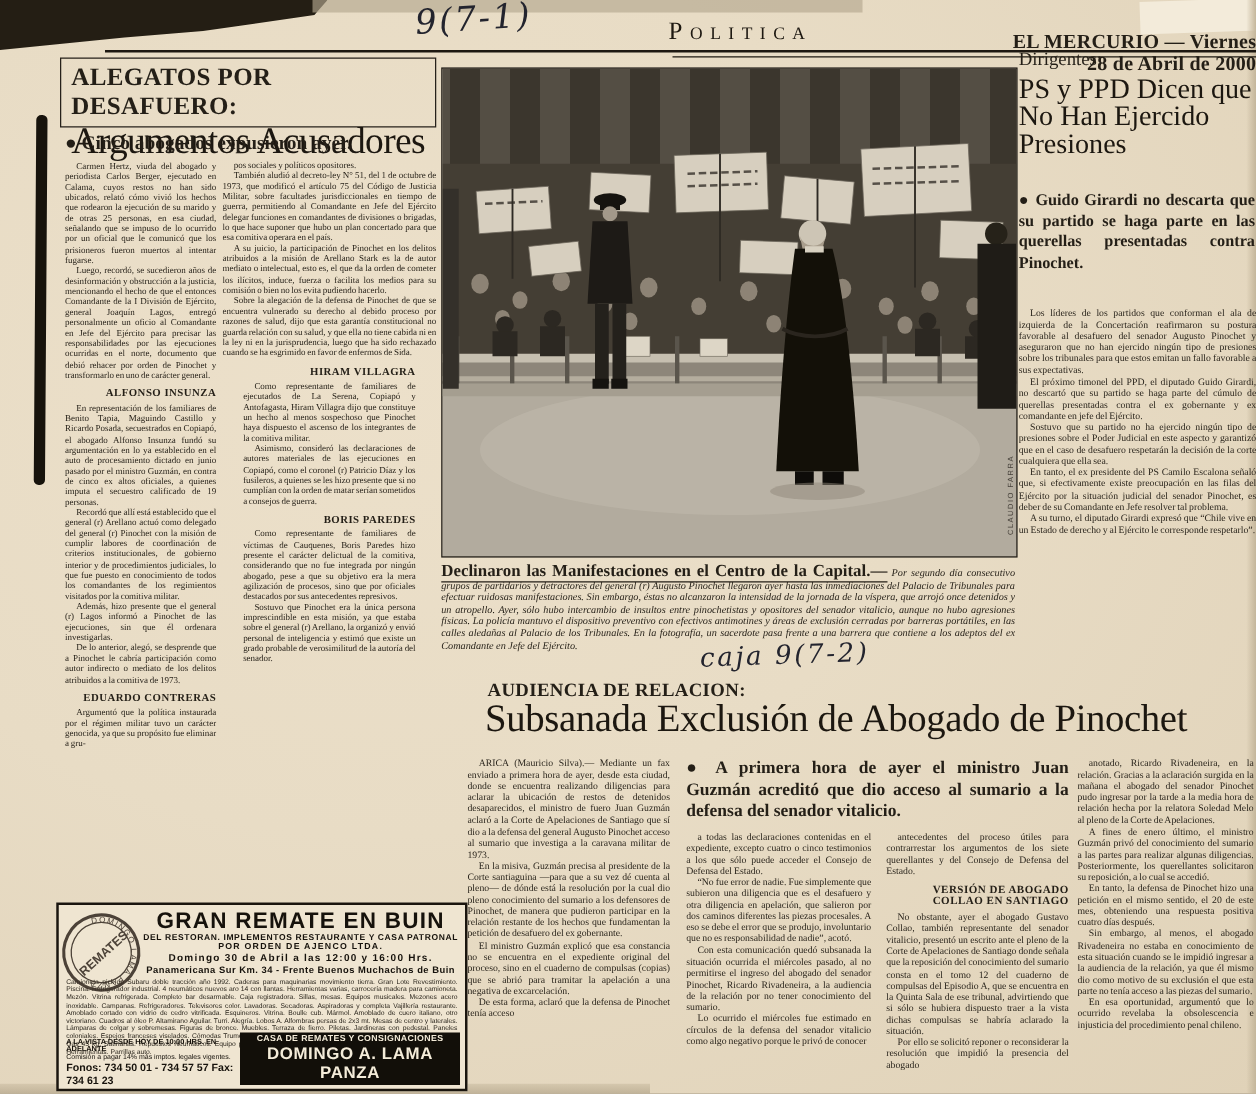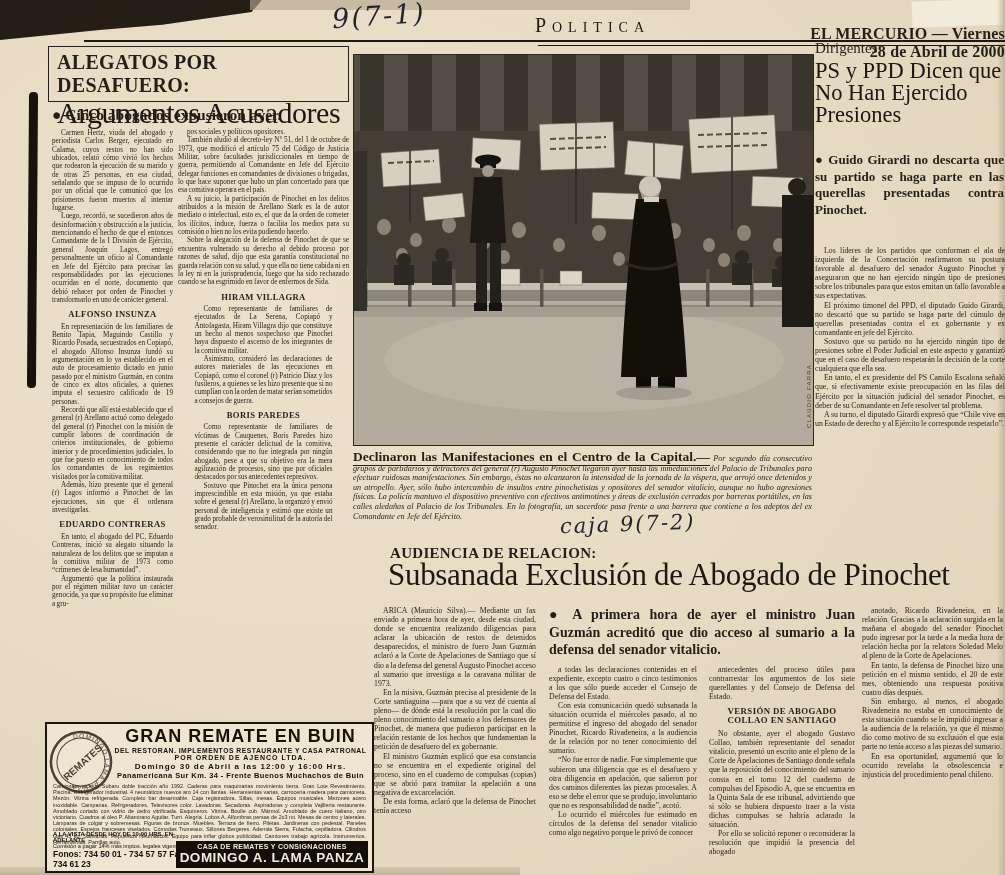--- a/index.html
+++ b/index.html
@@ -20,21 +20,21 @@
   
   .hand{position:absolute;font-family:"DejaVu Serif",serif;font-style:italic;color:#23242e;}
   .hand-top{left:332px;top:0px;font-size:27px;transform:rotate(-4deg);letter-spacing:2px;}
   .hand-caja{left:560px;top:512px;font-size:21px;transform:rotate(-2deg);letter-spacing:2px;}
   .section-title{position:absolute;left:470px;top:14px;width:180px;text-align:right;
       font-variant:small-caps;font-size:20px;letter-spacing:6px;color:#1d1811;}
   .masthead{position:absolute;left:790px;top:25px;width:215px;text-align:right;
       font-weight:bold;font-size:16px;letter-spacing:.2px;}
   
   .news p.ni-p{margin:0;text-indent:9px;text-align:justify;word-spacing:-.4px;}
-  .news .ni-h{text-align:center;font-weight:bold;letter-spacing:.4px;margin:6px 0 4px;}
+  .news .ni-h{text-align:right;font-weight:bold;letter-spacing:.4px;margin:6px 0 4px;}
   .tiny{font-size:7.2px;line-height:8.35px;}
   .tiny .ni-h{font-size:8.6px;}
   .small{font-size:7.8px;line-height:9.1px;}
   .small .ni-h{font-size:8.8px;}
   
   .la-box{position:absolute;left:48px;top:46px;width:301px;height:56px;border:1.5px solid #26211a;padding:4px 0 0 8px;box-sizing:border-box;}
   .la-kicker{font-weight:bold;font-size:20px;letter-spacing:.3px;}
   .la-headline{font-size:30px;letter-spacing:-.5px;line-height:31px;margin-top:0px;color:#1c1710;}
   .la-deck{position:absolute;left:52px;top:106px;font-weight:bold;font-size:15.5px;}
   .la-col1{position:absolute;left:52px;top:116px;width:121px;height:592px;overflow:hidden;margin-top:13px;}
@@ -71,21 +71,21 @@
   .ad-title{font-size:18px;font-weight:bold;letter-spacing:1px;line-height:19px;}
   .ad-sub1{font-size:6.8px;font-weight:bold;letter-spacing:.5px;margin-top:1px;}
   .ad-sub2{font-size:7px;font-weight:bold;letter-spacing:1px;}
   .ad-sched{font-size:8px;font-weight:bold;letter-spacing:1px;margin-top:1px;}
   .ad-loc{font-size:7.5px;font-weight:bold;letter-spacing:.4px;}
   .ad-items{margin:3px 6px 0 6px;font-size:5.4px;line-height:6.2px;text-align:justify;color:#2a251c;}
   .ad-foot{position:absolute;left:6px;bottom:2px;width:150px;color:#16120c;}
   .ad-notice1{font-size:5.9px;font-weight:bold;}
   .ad-notice2{font-size:5.6px;}
   .ad-phones{font-size:8.5px;font-weight:bold;}
-  .ad-firm{position:absolute;right:4px;bottom:3px;width:192px;background:#120f09;color:#f4ecd9;text-align:center;padding:2px 0 3px;}
+  .ad-firm{position:absolute;right:4px;bottom:3px;width:176px;background:#120f09;color:#f4ecd9;text-align:center;padding:2px 0 3px;}
   .ad-firm-type{font-size:7px;font-weight:bold;letter-spacing:.3px;}
   .ad-firm-name{font-size:13.5px;font-weight:bold;letter-spacing:.5px;}
 </style>
 </head>
 <body>
 
 <div id="page">
 
   <div class="art art-topleft"></div>
   <div class="art art-topmid"></div>
@@ -105,22 +105,22 @@
     <div class="la-headline">Argumentos Acusadores</div>
   </div>
   <div class="la-deck">● Cinco abogados expusieron ayer.</div>
   <div class="la-col1 news tiny">
       <p class="ni-p">Carmen Hertz, viuda del abogado y periodista Carlos Berger, ejecutado en Calama, cuyos restos no han sido ubicados, relató cómo vivió los hechos que rodearon la ejecución de su marido y de otras 25 personas, en esa ciudad, señalando que se impuso de lo ocurrido por un oficial que le comunicó que los prisioneros fueron muertos al intentar fugarse.</p>
       <p class="ni-p">Luego, recordó, se sucedieron años de desinformación y obstrucción a la justicia, mencionando el hecho de que el entonces Comandante de la I División de Ejército, general Joaquín Lagos, entregó personalmente un oficio al Comandante en Jefe del Ejército para precisar las responsabilidades por las ejecuciones ocurridas en el norte, documento que debió rehacer por orden de Pinochet y transformarlo en uno de carácter general.</p>
       <div class="ni-h">ALFONSO INSUNZA</div>
       <p class="ni-p">En representación de los familiares de Benito Tapia, Maguindo Castillo y Ricardo Posada, secuestrados en Copiapó, el abogado Alfonso Insunza fundó su argumentación en lo ya establecido en el auto de procesamiento dictado en junio pasado por el ministro Guzmán, en contra de cinco ex altos oficiales, a quienes imputa el secuestro calificado de 19 personas.</p>
       <p class="ni-p">Recordó que allí está establecido que el general (r) Arellano actuó como delegado del general (r) Pinochet con la misión de cumplir labores de coordinación de criterios institucionales, de gobierno interior y de procedimientos judiciales, lo que fue puesto en conocimiento de todos los comandantes de los regimientos visitados por la comitiva militar.</p>
       <p class="ni-p">Además, hizo presente que el general (r) Lagos informó a Pinochet de las ejecuciones, sin que él ordenara investigarlas.</p>
+      <p class="ni-p">De lo anterior, alegó, se desprende que a Pinochet le cabría participación como autor indirecto o mediato de los delitos atribuidos a la comitiva de 1973.</p>
       <div class="ni-h">EDUARDO CONTRERAS</div>
-      <p class="ni-p">En tanto, el abogado del PC, Eduardo Contreras, inició su alegato situando la naturaleza de los delitos que se imputan a la comitiva militar de 1973 como “crímenes de lesa humanidad”.</p>
       <p class="ni-p">Argumentó que la política instaurada por el régimen militar tuvo un carácter genocida, ya que su propósito fue eliminar a gru-</p>
     </div>
   <div class="la-col2 news tiny">
     <div>
         <p class="ni-p">pos sociales y políticos opositores.</p>
         <p class="ni-p">También aludió al decreto-ley N° 51, del 1 de octubre de 1973, que modificó el artículo 75 del Código de Justicia Militar, sobre facultades jurisdiccionales en tiempo de guerra, permitiendo al Comandante en Jefe del Ejército delegar funciones en comandantes de divisiones o brigadas, lo que hace suponer que hubo un plan concertado para que esa comitiva operara en el país.</p>
         <p class="ni-p">A su juicio, la participación de Pinochet en los delitos atribuidos a la misión de Arellano Stark es la de autor mediato o intelectual, esto es, el que da la orden de cometer los ilícitos, induce, fuerza o facilita los medios para su comisión o bien no los evita pudiendo hacerlo.</p>
         <p class="ni-p">Sobre la alegación de la defensa de Pinochet de que se encuentra vulnerado su derecho al debido proceso por razones de salud, dijo que esta garantía constitucional no guarda relación con su salud, y que ella no tiene cabida ni en la ley ni en la jurisprudencia, luego que ha sido rechazado cuando se ha esgrimido en favor de enfermos de Sida.</p>
       </div>
     <div class="narrow">
@@ -278,33 +278,34 @@
   <div class="ba-col1 news small">
       <p class="ni-p">ARICA (Mauricio Silva).— Mediante un fax enviado a primera hora de ayer, desde esta ciudad, donde se encuentra realizando diligencias para aclarar la ubicación de restos de detenidos desaparecidos, el ministro de fuero Juan Guzmán aclaró a la Corte de Apelaciones de Santiago que sí dio a la defensa del general Augusto Pinochet acceso al sumario que investiga a la caravana militar de 1973.</p>
       <p class="ni-p">En la misiva, Guzmán precisa al presidente de la Corte santiaguina —para que a su vez dé cuenta al pleno— de dónde está la resolución por la cual dio pleno conocimiento del sumario a los defensores de Pinochet, de manera que pudieron participar en la relación restante de los hechos que fundamentan la petición de desafuero del ex gobernante.</p>
       <p class="ni-p">El ministro Guzmán explicó que esa constancia no se encuentra en el expediente original del proceso, sino en el cuaderno de compulsas (copias) que se abrió para tramitar la apelación a una negativa de excarcelación.</p>
       <p class="ni-p">De esta forma, aclaró que la defensa de Pinochet tenía acceso</p>
     </div>
   <div class="ba-mid">
     <div class="ba-deck">● A primera hora de ayer el ministro Juan Guzmán acreditó que dio acceso al sumario a la defensa del senador vitalicio.</div>
     <div class="ba-col2 news small">
         <p class="ni-p">a todas las declaraciones contenidas en el expediente, excepto cuatro o cinco testimonios a los que sólo puede acceder el Consejo de Defensa del Estado.</p>
+        <p class="ni-p">“No fue error de nadie. Fue simplemente que subieron una diligencia que es el desafuero y otra diligencia en apelación, que salieron por dos caminos diferentes las piezas procesales. A eso se debe el error que se produjo, involuntario que no es responsabilidad de nadie”, acotó.</p>
         <p class="ni-p">Con esta comunicación quedó subsanada la situación ocurrida el miércoles pasado, al no permitirse el ingreso del abogado del senador Pinochet, Ricardo Rivadeneira, a la audiencia de la relación por no tener conocimiento del sumario.</p>
-        <p class="ni-p">“No fue error de nadie. Fue simplemente que subieron una diligencia que es el desafuero y otra diligencia en apelación, que salieron por dos caminos diferentes las piezas procesales. A eso se debe el error que se produjo, involuntario que no es responsabilidad de nadie”, acotó.</p>
         <p class="ni-p">Lo ocurrido el miércoles fue estimado en círculos de la defensa del senador vitalicio como algo negativo porque le privó de conocer</p>
       </div>
     <div class="ba-col3 news small">
         <p class="ni-p">antecedentes del proceso útiles para contrarrestar los argumentos de los siete querellantes y del Consejo de Defensa del Estado.</p>
         <div class="ni-h">VERSIÓN DE ABOGADO COLLAO EN SANTIAGO</div>
         <p class="ni-p">No obstante, ayer el abogado Gustavo Collao, también representante del senador vitalicio, presentó un escrito ante el pleno de la Corte de Apelaciones de Santiago donde señala que la reposición del conocimiento del sumario consta en el tomo 12 del cuaderno de compulsas del Episodio A, que se encuentra en la Quinta Sala de ese tribunal, advirtiendo que si sólo se hubiera dispuesto traer a la vista dichas compulsas se habría aclarado la situación.</p>
         <p class="ni-p">Por ello se solicitó reponer o reconsiderar la resolución que impidió la presencia del abogado</p>
       </div>
   </div>
   <div class="ba-col4 news small">
       <p class="ni-p">anotado, Ricardo Rivadeneira, en la relación. Gracias a la aclaración surgida en la mañana el abogado del senador Pinochet pudo ingresar por la tarde a la media hora de relación hecha por la relatora Soledad Melo al pleno de la Corte de Apelaciones.</p>
+      <p class="ni-p">A fines de enero último, el ministro Guzmán privó del conocimiento del sumario a las partes para realizar algunas diligencias. Posteriormente, los querellantes solicitaron su reposición, a lo cual se accedió.</p>
       <p class="ni-p">En tanto, la defensa de Pinochet hizo una petición en el mismo sentido, el 20 de este mes, obteniendo una respuesta positiva cuatro días después.</p>
       <p class="ni-p">Sin embargo, al menos, el abogado Rivadeneira no estaba en conocimiento de esta situación cuando se le impidió ingresar a la audiencia de la relación, ya que él mismo dio como motivo de su exclusión el que esta parte no tenía acceso a las piezas del sumario.</p>
       <p class="ni-p">En esa oportunidad, argumentó que lo ocurrido revelaba la obsolescencia e injusticia del procedimiento penal chileno.</p>
     </div>
 
   <div class="ad">
     <svg class="ad-stamp" viewBox="0 0 64 64">
       <circle cx="32" cy="32" r="30" fill="none" stroke="#3a3027" stroke-width="2.5"></circle>
       <circle cx="32" cy="32" r="24" fill="none" stroke="#3a3027" stroke-width="1"></circle>
       <defs>

